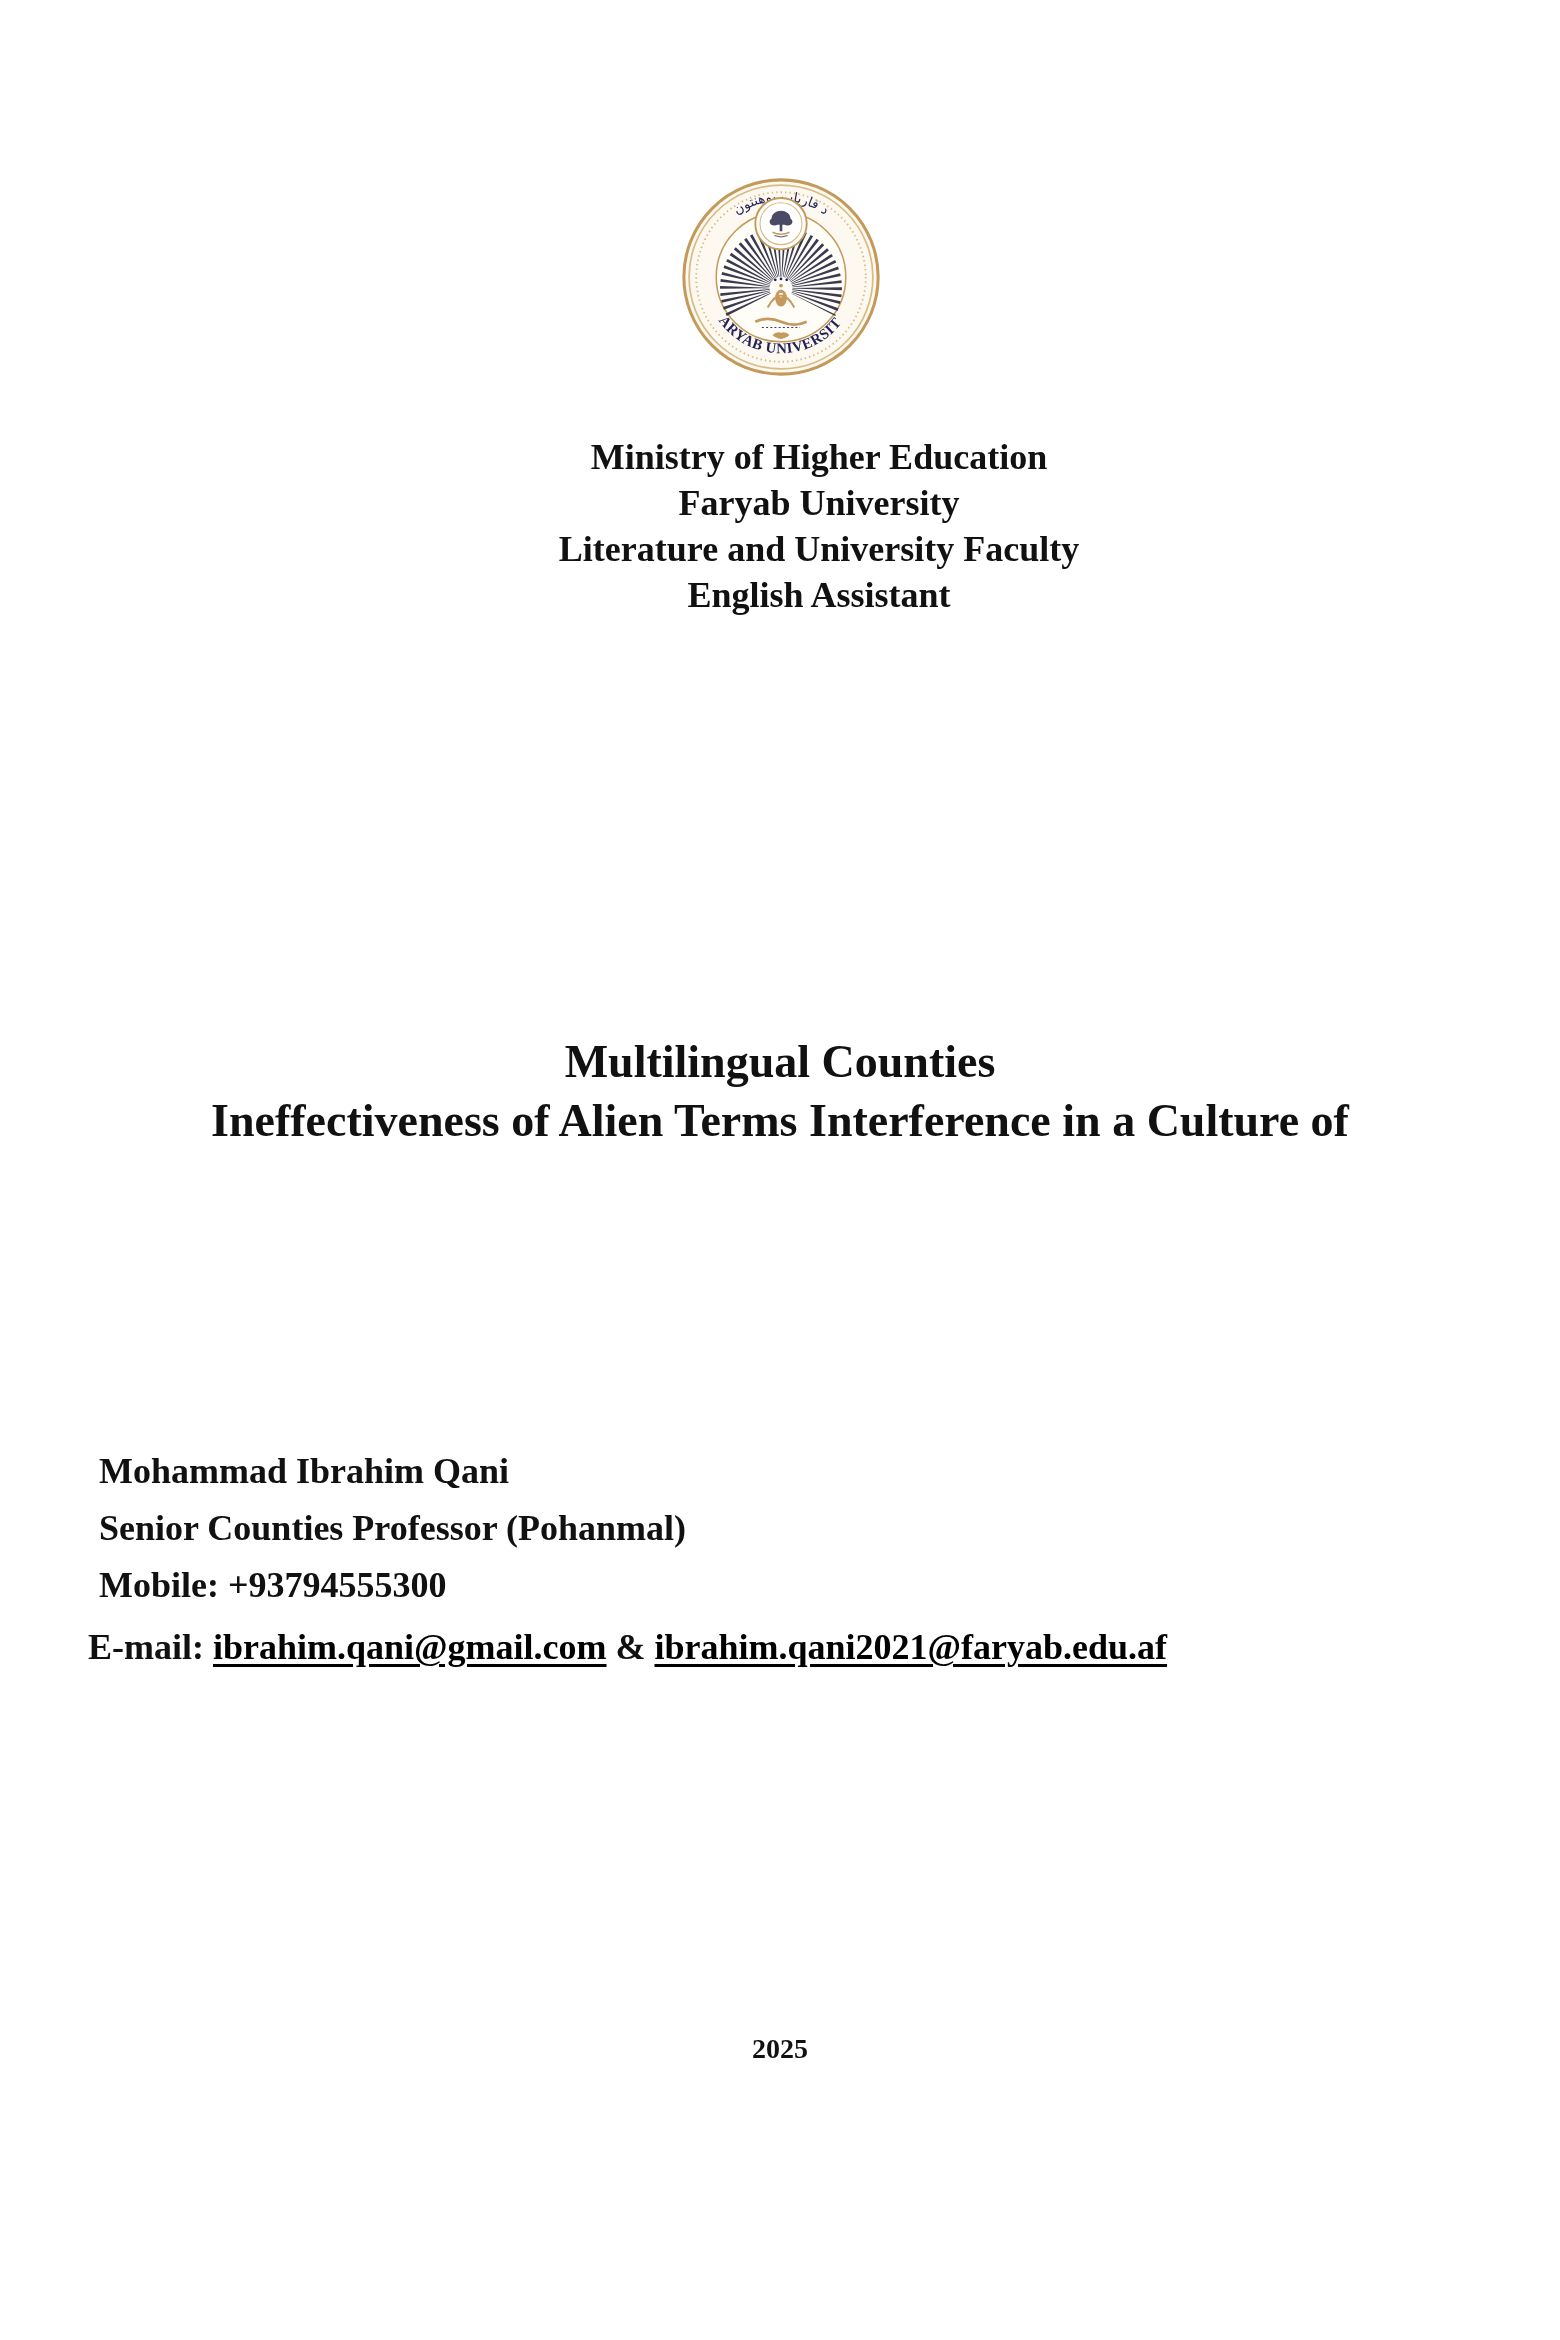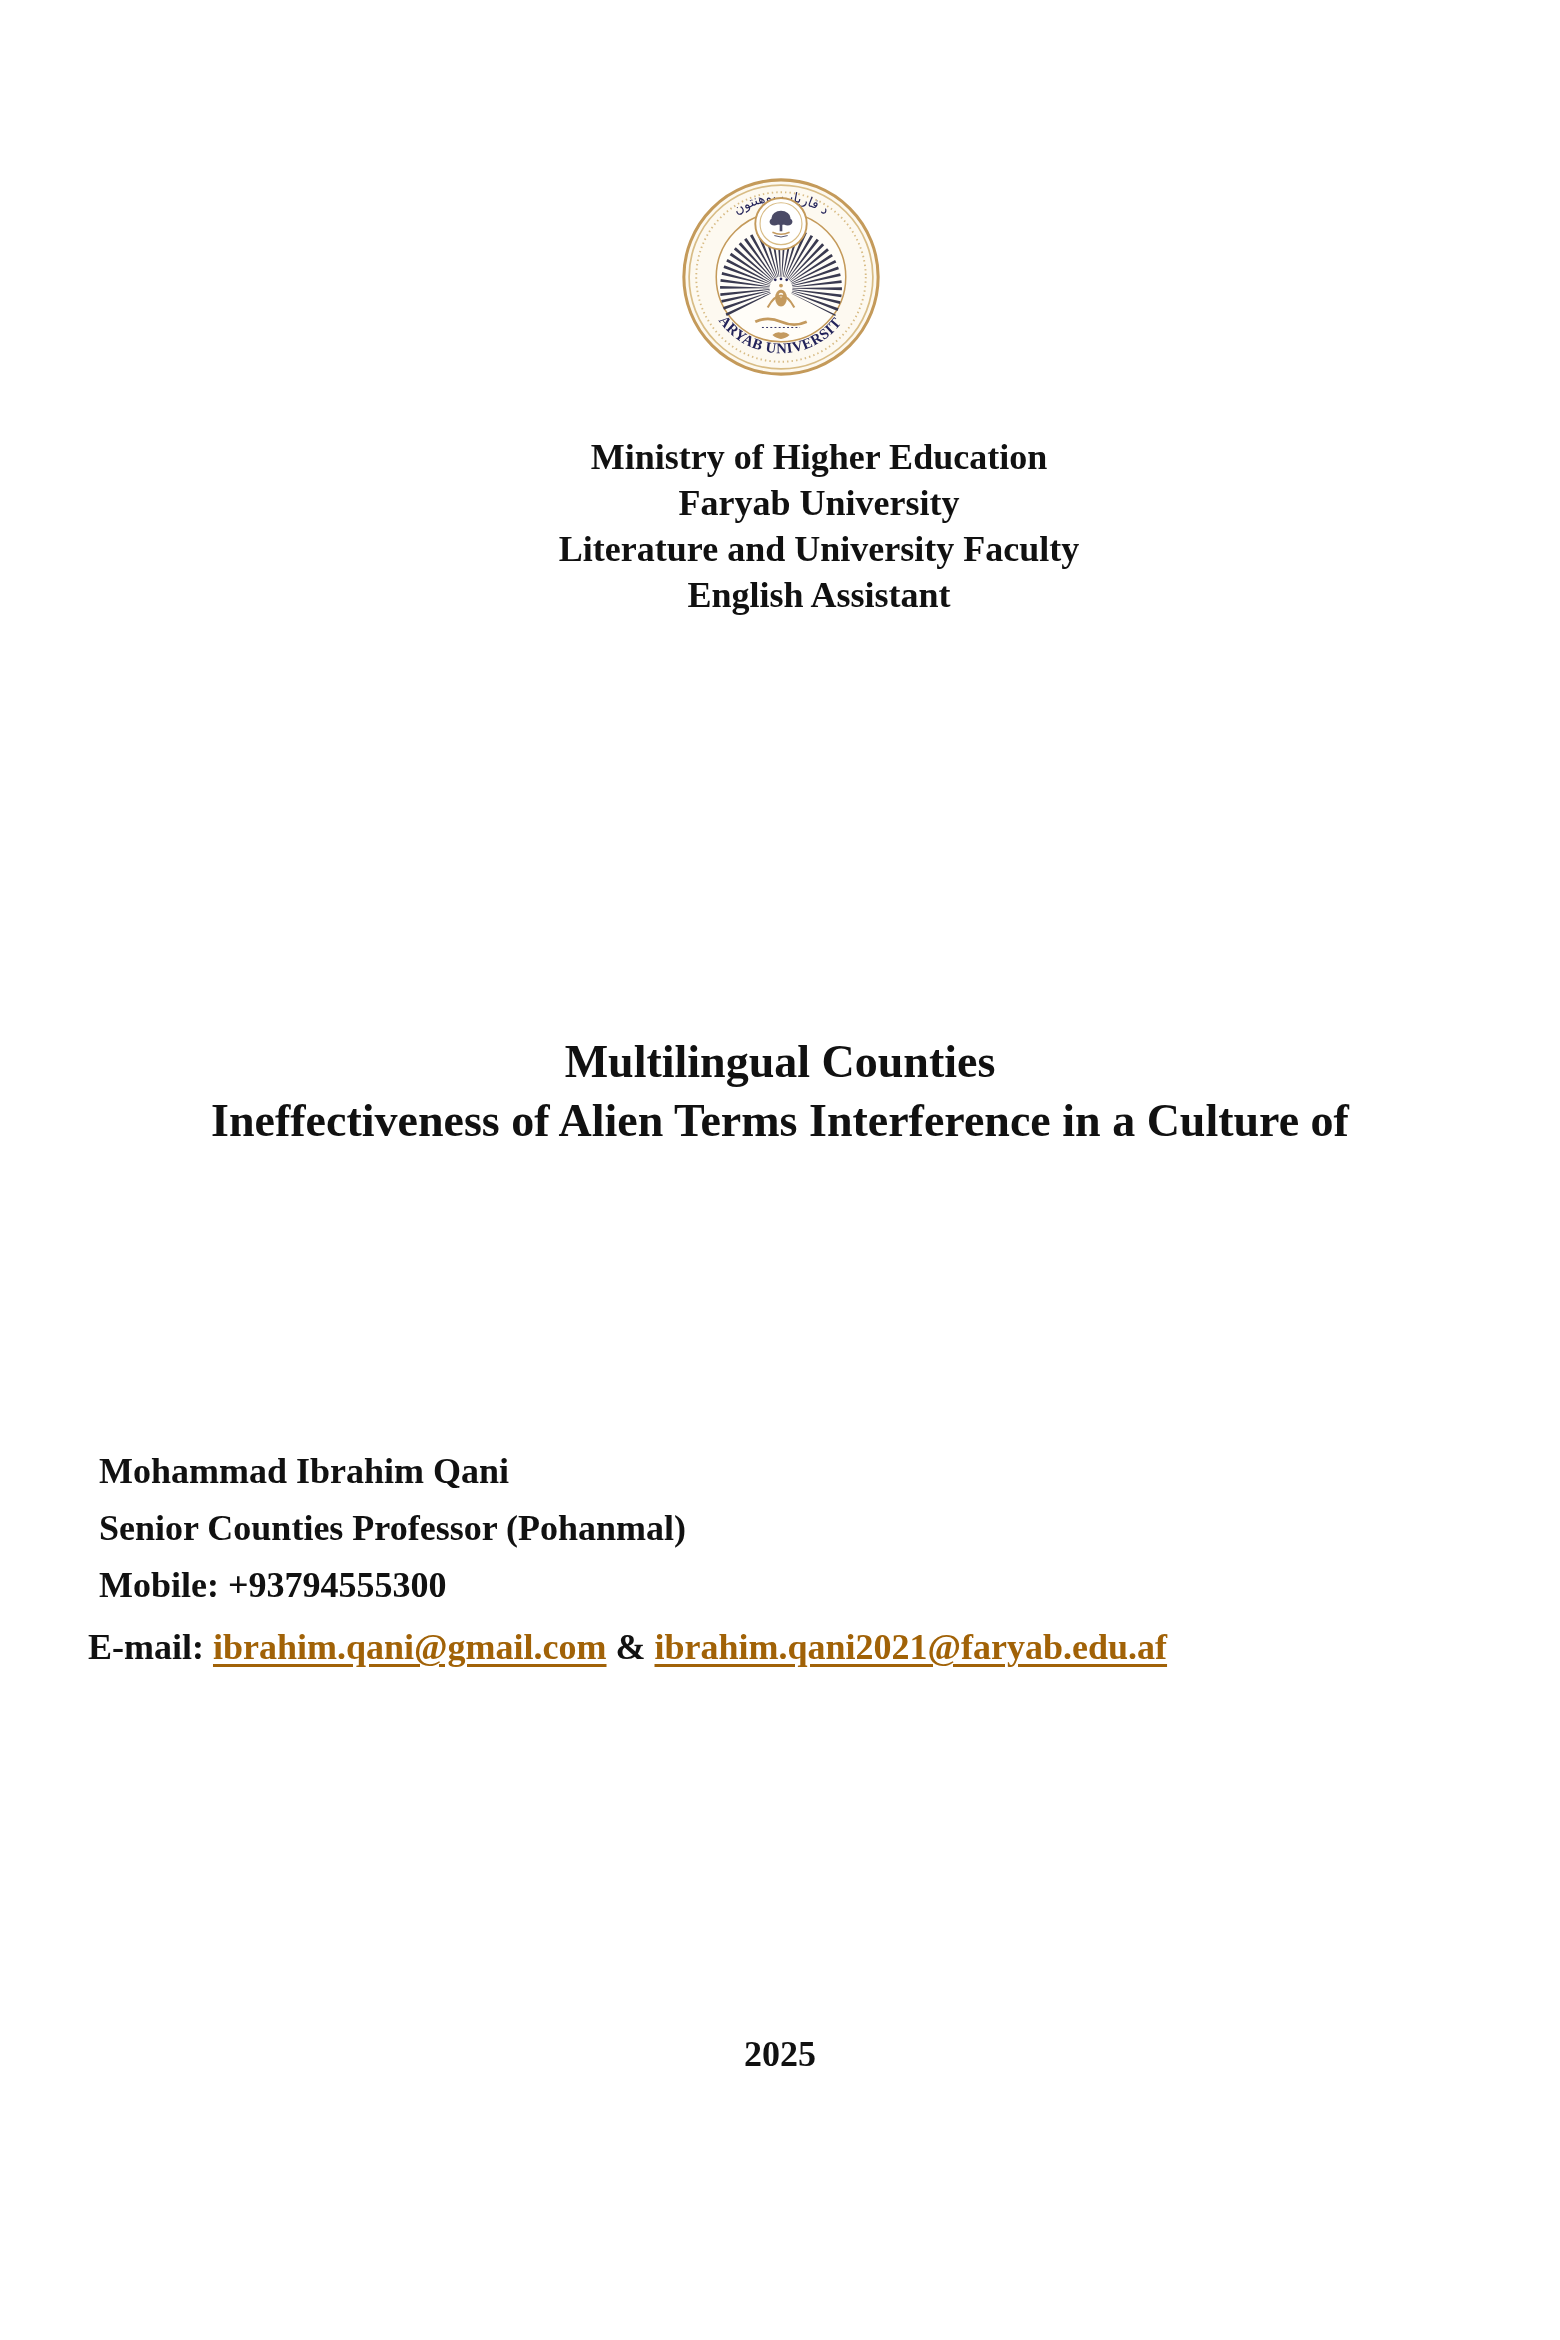--- a/index.html
+++ b/index.html
@@ -54,33 +54,33 @@
   .email-line {
     position: absolute;
     top: 1627px;
     left: 88px;
     font-weight: bold;
     font-size: 36px;
     line-height: 1.15;
     white-space: nowrap;
   }
   .email-line a {
-    color: #a16207;
+    color: #000000;
     text-decoration: underline;
     text-decoration-thickness: 2.9px;
     text-underline-offset: 4.9px;
   }
   .year-block {
     position: absolute;
     top: 2033px;
     left: 0;
     width: 100%;
     text-align: center;
     font-weight: bold;
-    font-size: 36px;
+    font-size: 28px;
   }
   .seal-text {
     font-family: "Liberation Serif", "DejaVu Serif", serif;
     font-weight: bold;
     fill: #23235a;
   }
   .seal-text-arabic {
     font-family: "DejaVu Sans", sans-serif;
     fill: #23235a;
   }

